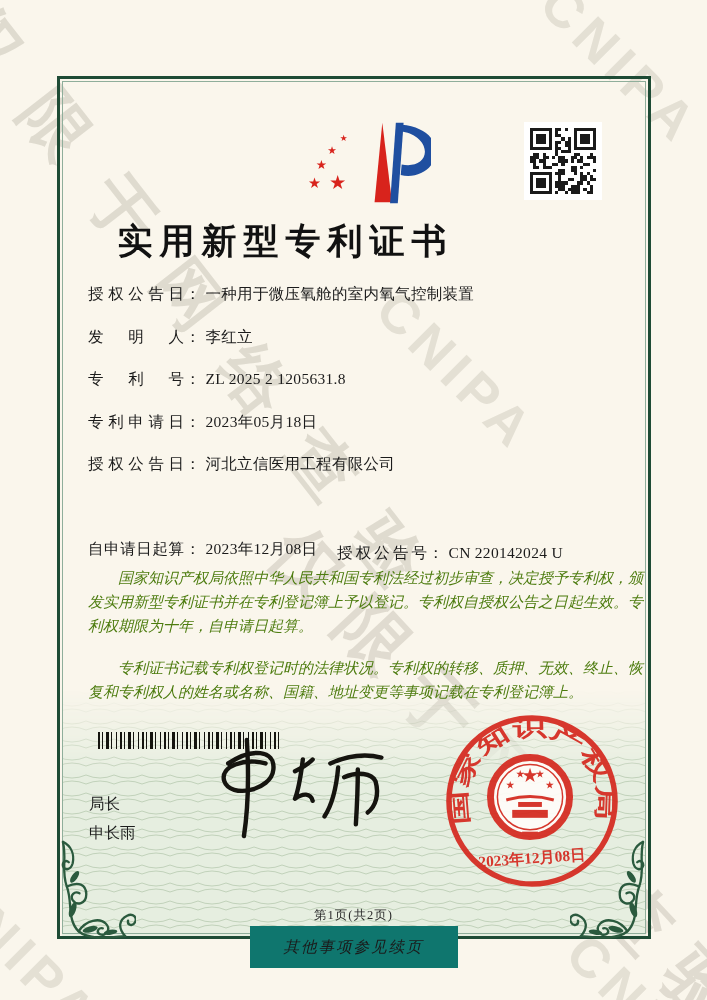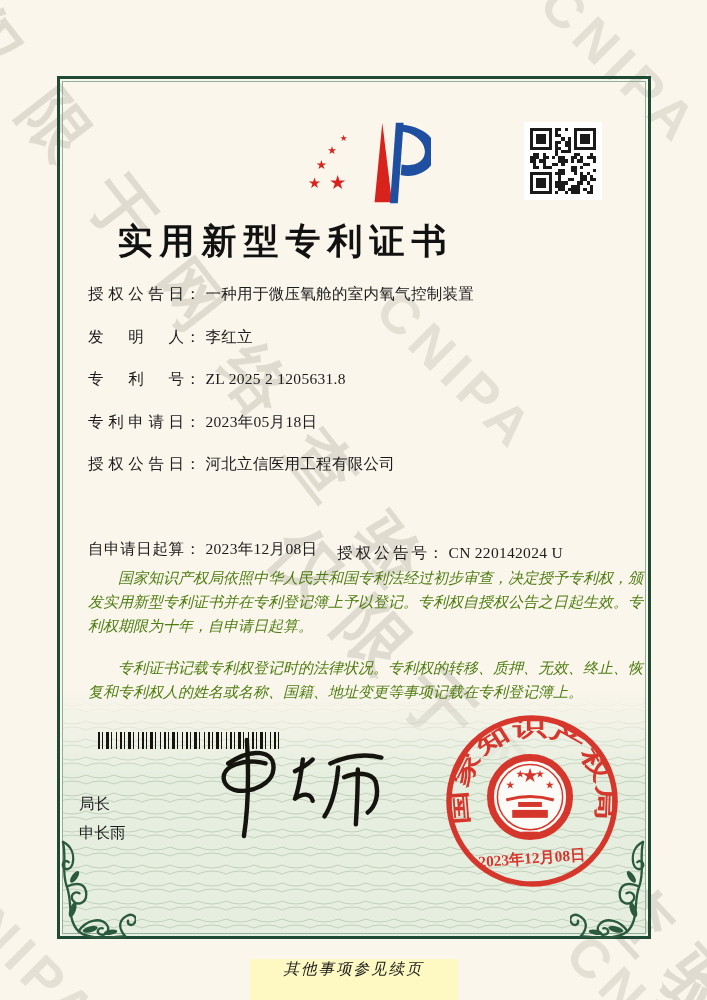--- a/index.html
+++ b/index.html
@@ -52,28 +52,28 @@
   #paras{left:88px;top:566px;width:560px;font-size:15px;line-height:24px;font-style:italic;color:#4d7c0f;}
   #paras p{margin:0;text-indent:2em;}
   #paras p + p{margin-top:18px;}
 
   #barcode{left:98px;top:732px;width:182px;height:17px;
     background-image:repeating-linear-gradient(90deg,
       #15140f 0 2px,transparent 2px 4px,#15140f 4px 5px,transparent 5px 8px,
       #15140f 8px 11px,transparent 11px 13px,#15140f 13px 14px,transparent 14px 18px,
       #15140f 18px 19px,transparent 19px 22px);}
 
-  #sig-block{left:79px;top:789px;font-family:Liberation Sans, sans-serif;font-size:15.5px;color:#1d1d1d;line-height:29px;}
+  #sig-block{left:89px;top:789px;font-family:Liberation Sans, sans-serif;font-size:15.5px;color:#1d1d1d;line-height:29px;}
   #signature{left:198px;top:734px;}
   #seal{left:443px;top:712px;}
   #seal text{font-family:"Liberation Serif",serif;font-weight:bold;}
 
   #page-info{left:0;top:907px;width:707px;text-align:center;font-size:12.5px;letter-spacing:1px;color:#2a2a2a;}
-  #cont-box{left:50%;top:959px;transform:translateX(-50%);width:208px;height:42px;background:#fef9c3;
-            display:flex;justify-content:center;font-size:15.5px;font-style:italic;letter-spacing:2px;}
+  #cont-box{left:50%;top:926px;transform:translateX(-50%);width:208px;height:42px;background:#0f766e;
+            display:flex;align-items:center;justify-content:center;font-size:15.5px;font-style:italic;letter-spacing:2px;}
 </style>
 </head>
 <body>
 
 <div id="page">
 
   <div class="wm wm-cn" id="wm0">仅限于网络查验</div>
   <div class="wm" id="wm1">CNIPA</div>
   <div class="wm" id="wm2">CNIPA</div>
   <div class="wm wm-cn" id="wm3">仅限于网络查验</div>
@@ -370,17 +370,18 @@
           <rect x="70" y="99" width="36" height="8"></rect>
           <rect x="76" y="91" width="24" height="5"></rect>
           <rect x="80" y="121" width="16" height="5"></rect>
         </g>
         <path d="M64,89 Q88,82 112,89" stroke="#d5281e" stroke-width="3" fill="none"></path>
       </g>
       <text x="90" y="153" font-size="15.5" fill="#d5281e" text-anchor="middle" transform="rotate(-4 90 150)">2023年12月08日</text>
     </g>
   </svg>
 
+  <div class="c" id="page-info">第1页(共2页)</div>
   <div class="c" id="cont-box">
     <span>其他事项参见续页</span>
   </div>
 
 </div>
 
 </body></html>

